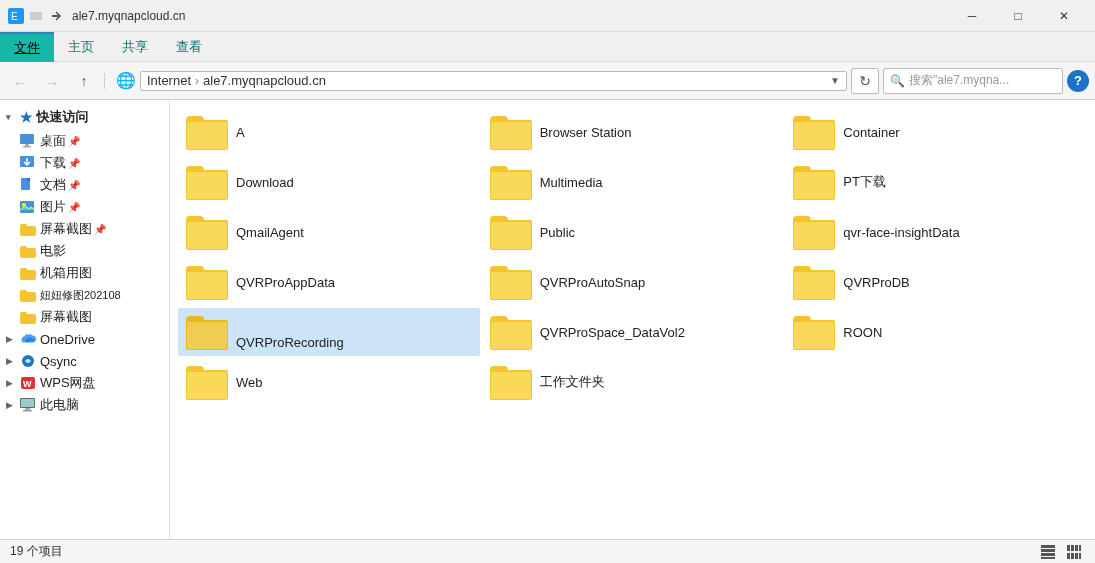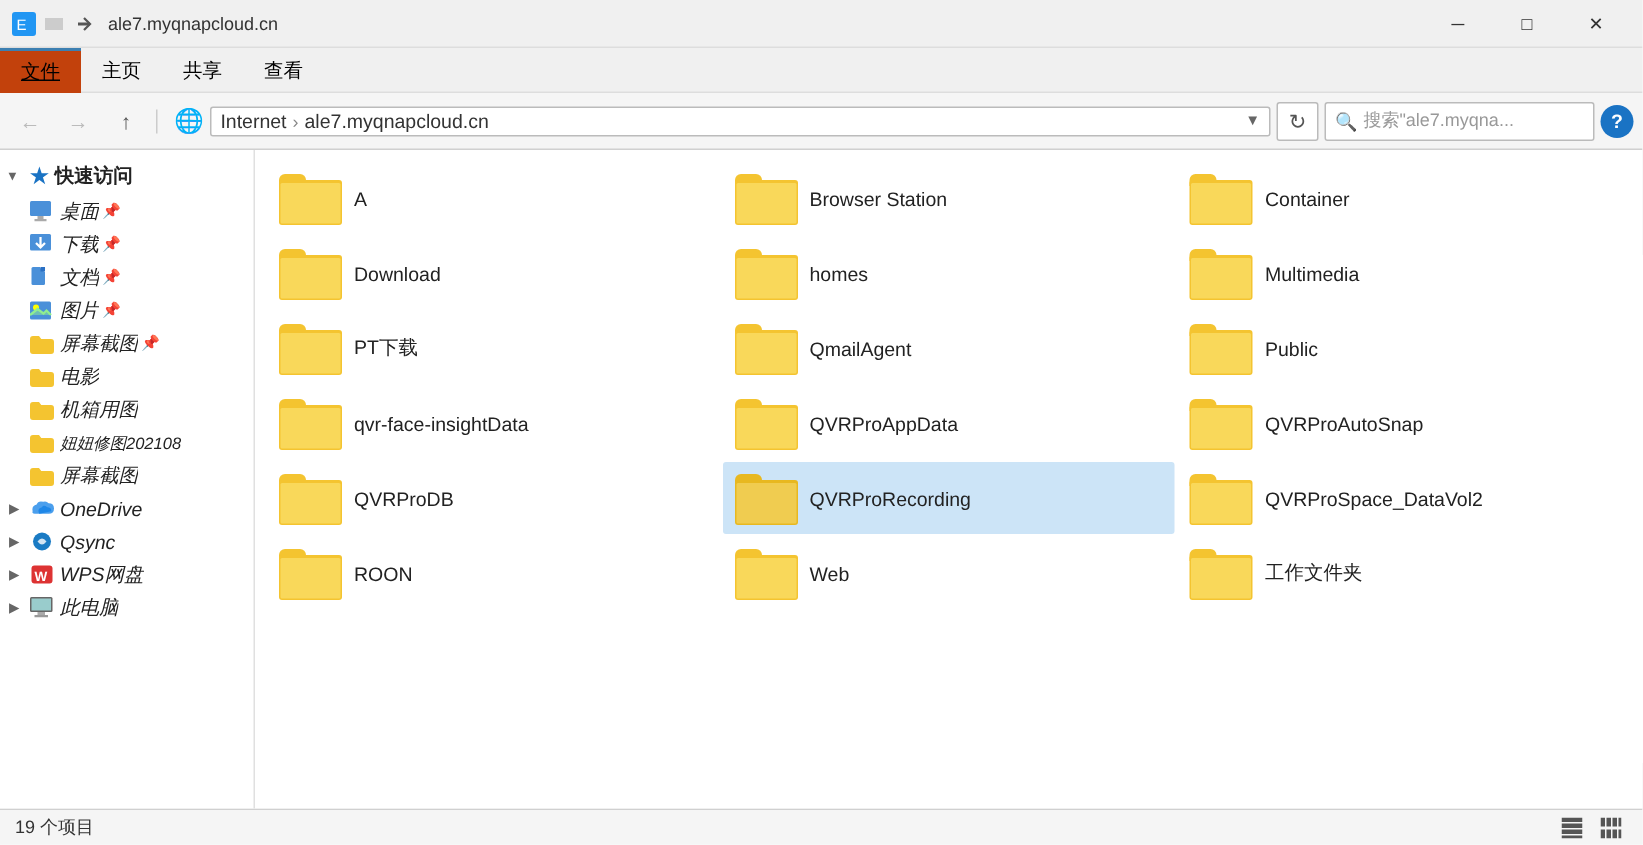--- a/index.html
+++ b/index.html
@@ -32,24 +32,24 @@
       align-items: center;
       border-bottom: 1px solid #ddd;
     }
     .menu-tab {
       padding: 0 14px;
       height: 30px;
       display: flex;
       align-items: center;
       font-size: 13px;
       cursor: pointer;
-      color: #000000;
+      color: #0f766e;
     }
     .menu-tab.active {
-      background: #c2410c;
+      background: #14b8a6;
       border-top: 2px solid #3c7fb1;
       color: #000;
       text-decoration: underline;
     }
 
     
     .toolbar {
       height: 38px;
       background: #f5f5f5;
       display: flex;
@@ -137,21 +137,21 @@
     .sidebar-item .expand-icon {
       width: 12px; font-size: 9px; color: #666;
       margin-right: 2px; flex-shrink: 0;
     }
     .sidebar-item .item-icon {
       width: 16px; height: 14px;
       margin-right: 4px;
       flex-shrink: 0;
       display: inline-flex; align-items: center;
     }
-    .sidebar-item .item-label { font-size: 13px; overflow: hidden; text-overflow: ellipsis; font-style: italic; }
+    .sidebar-item .item-label { font-size: 13px; overflow: hidden; text-overflow: ellipsis; }
     .sidebar-pin { color: #1a73c4; font-size: 10px; margin-left: 2px; }
 
     
     .section-header {
       display: flex;
       align-items: center;
       padding: 4px 6px;
       font-size: 13px;
       font-weight: 600;
       color: #222;
@@ -179,21 +179,21 @@
       align-content: start;
     }
     .file-item {
       display: flex;
       align-items: center;
       padding: 6px 8px;
       cursor: pointer;
       border-radius: 2px;
       min-height: 48px;
     }
-    .file-item.selected { background: #cce4f7; }
+    .file-item.selected { background: #cce4f7; align-items: flex-end; }
 
     .file-folder-icon {
       width: 42px;
       height: 36px;
       position: relative;
       flex-shrink: 0;
       margin-right: 8px;
     }
     .file-folder-icon .folder-body {
       position: absolute;
@@ -497,28 +497,20 @@
       <div class="file-item">
         <div class="file-folder-icon">
           <div class="folder-tab"></div>
           <div class="folder-body"></div>
           <div class="folder-body-inner"></div>
         </div>
         <span class="file-name">Download</span>
       </div>
 
 
-      <div class="file-item">
-        <div class="file-folder-icon">
-          <div class="folder-tab"></div>
-          <div class="folder-body"></div>
-          <div class="folder-body-inner"></div>
-        </div>
-        <span class="file-name">homes</span>
-      </div>
 
       <div class="file-item">
         <div class="file-folder-icon">
           <div class="folder-tab"></div>
           <div class="folder-body"></div>
           <div class="folder-body-inner"></div>
         </div>
         <span class="file-name">Multimedia</span>
       </div>
 

